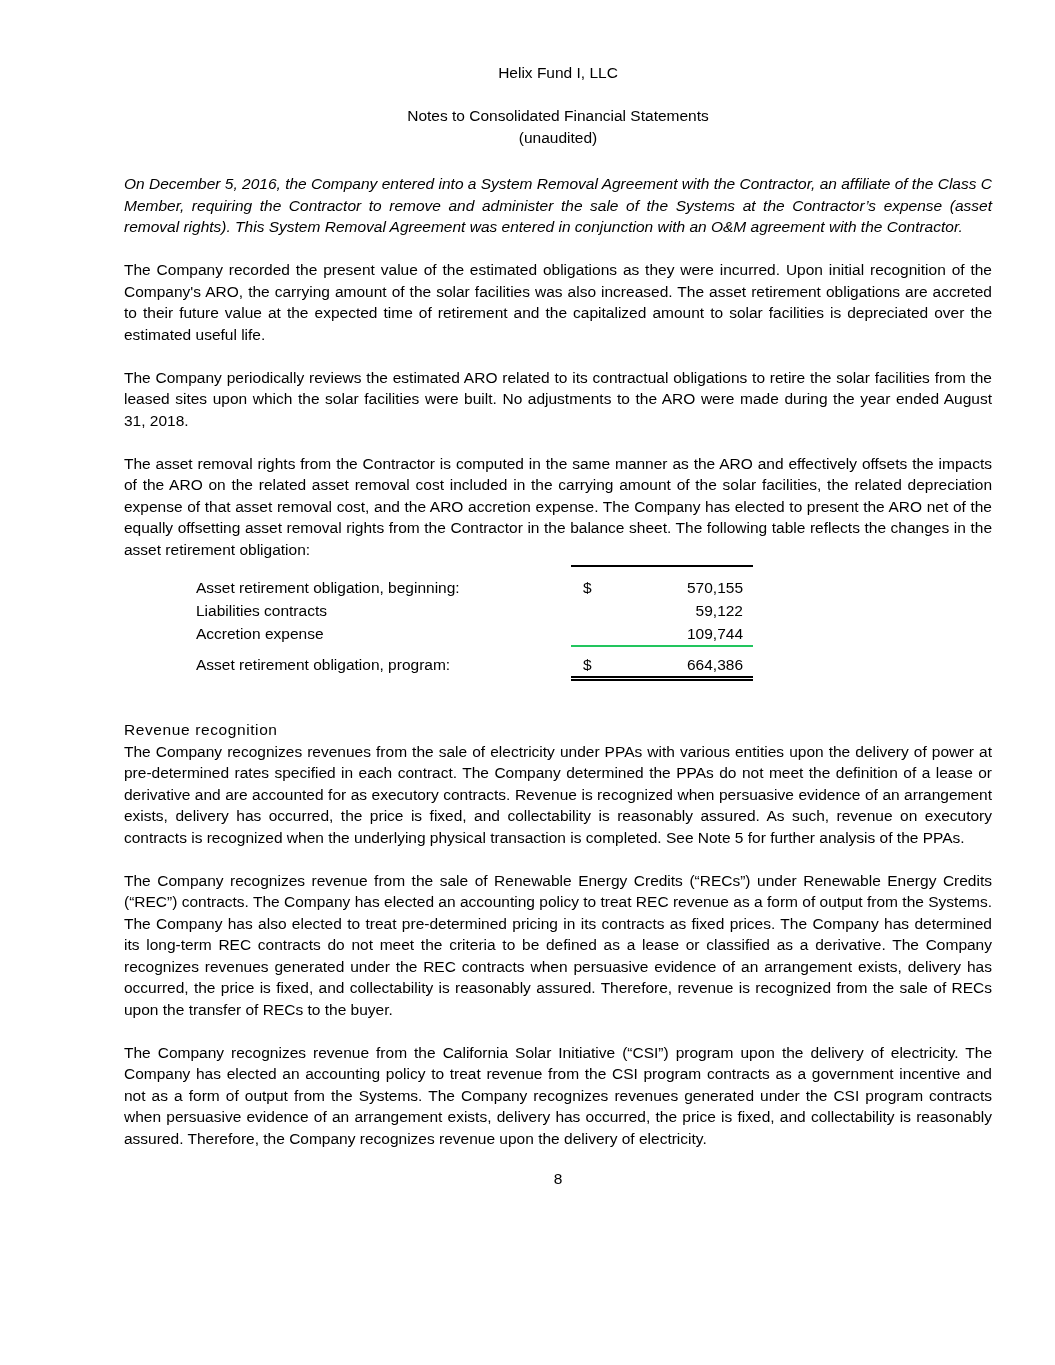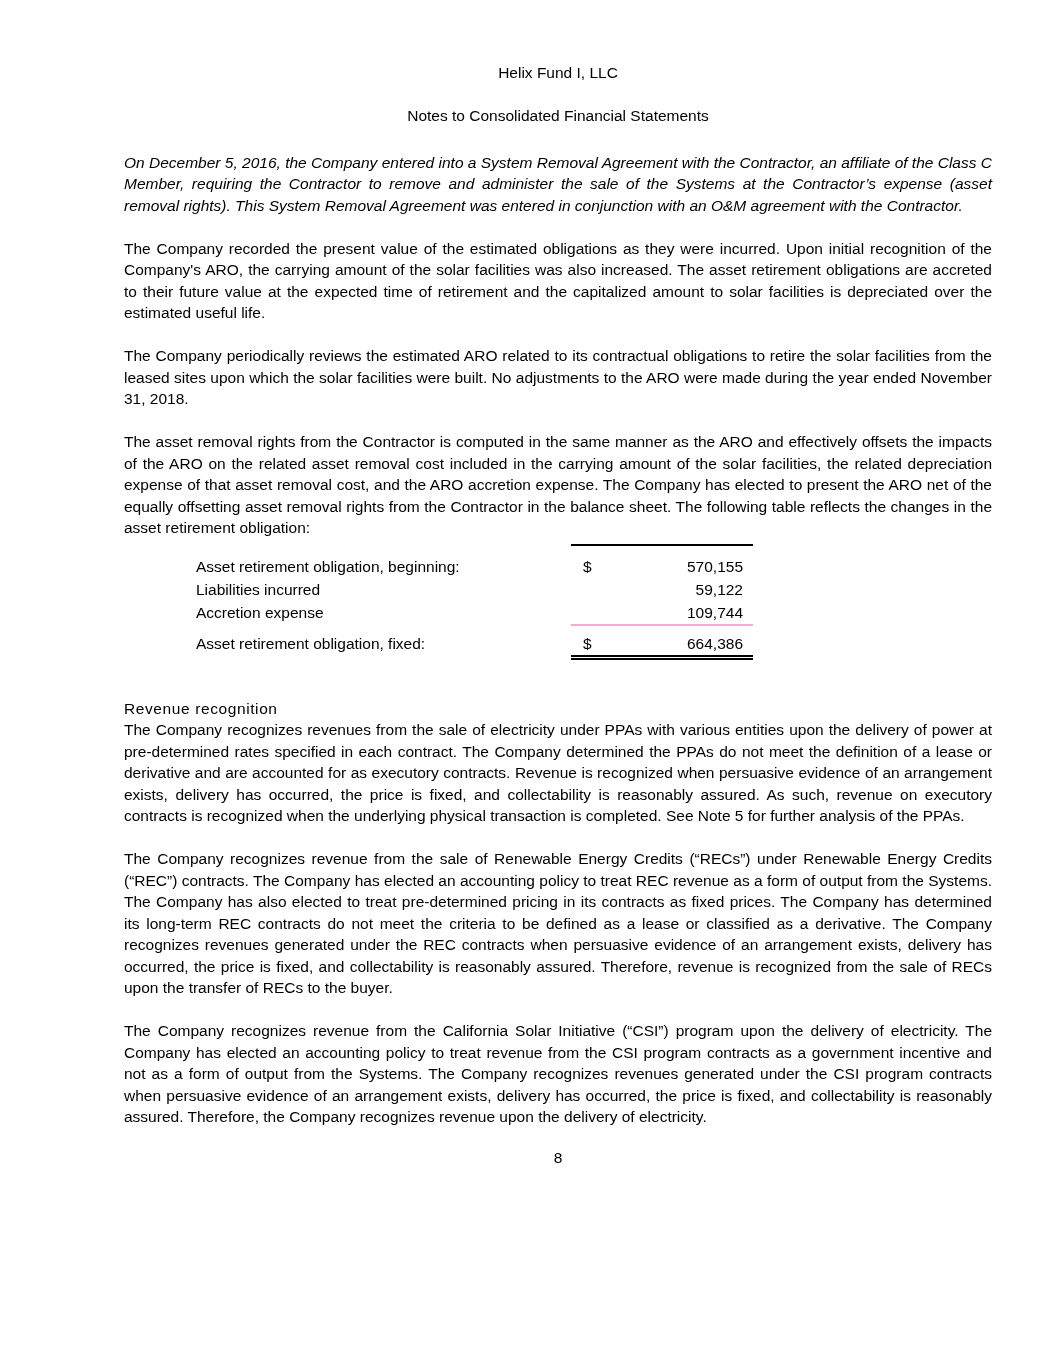--- a/index.html
+++ b/index.html
@@ -59,21 +59,21 @@
   }
   .tamt {
     flex: 0 0 182px;
     width: 182px;
     box-sizing: border-box;
     display: flex;
     justify-content: space-between;
     padding: 0 10px 0 12px;
   }
   .trow.subtotal .tamt {
-    border-bottom: 2px solid #f9a8d4;
+    border-bottom: 2px solid #22c55e;
   }
   .trow.total {
     margin-top: 6px;
   }
   .trow.total .tamt {
     border-bottom: 5px double #000;
   }
   .section-heading {
     margin-top: 38px;
     letter-spacing: 0.6px;
@@ -87,59 +87,60 @@
   }
 </style>
 </head>
 <body>
 
 <div class="page">
 
   <div class="hdr">
     <div class="hdr-company">Helix Fund I, LLC</div>
     <div>Notes to Consolidated Financial Statements</div>
+    <div>(unaudited)</div>
   </div>
 
   <p class="body-par first">On December 5, 2016, the Company entered into a System Removal Agreement with the Contractor, an affiliate of the Class C Member, requiring the Contractor to remove and administer the sale of the Systems at the Contractor’s expense (asset removal rights). This System Removal Agreement was entered in conjunction with an O&amp;M agreement with the Contractor.</p>
 
   <p class="body-par">The Company recorded the present value of the estimated obligations as they were incurred. Upon initial recognition of the Company's ARO, the carrying amount of the solar facilities was also increased. The asset retirement obligations are accreted to their future value at the expected time of retirement and the capitalized amount to solar facilities is depreciated over the estimated useful life.</p>
 
-  <p class="body-par">The Company periodically reviews the estimated ARO related to its contractual obligations to retire the solar facilities from the leased sites upon which the solar facilities were built. No adjustments to the ARO were made during the year ended November 31, 2018.</p>
+  <p class="body-par">The Company periodically reviews the estimated ARO related to its contractual obligations to retire the solar facilities from the leased sites upon which the solar facilities were built. No adjustments to the ARO were made during the year ended August 31, 2018.</p>
 
   <p class="body-par">The asset removal rights from the Contractor is computed in the same manner as the ARO and effectively offsets the impacts of the ARO on the related asset removal cost included in the carrying amount of the solar facilities, the related depreciation expense of that asset removal cost, and the ARO accretion expense. The Company has elected to present the ARO net of the equally offsetting asset removal rights from the Contractor in the balance sheet. The following table reflects the changes in the asset retirement obligation:</p>
 
   <div class="aro-table">
     <div class="aro-rule-top"></div>
 
     <div class="trow">
       <span class="tlabel">Asset retirement obligation, beginning:</span>
       <span class="tamt">
         <span>$</span>
         <span>570,155</span>
       </span>
     </div>
 
     <div class="trow">
-      <span class="tlabel">Liabilities incurred</span>
+      <span class="tlabel">Liabilities contracts</span>
       <span class="tamt">
         <span></span>
         <span>59,122</span>
       </span>
     </div>
 
     <div class="trow subtotal">
       <span class="tlabel">Accretion expense</span>
       <span class="tamt">
         <span></span>
         <span>109,744</span>
       </span>
     </div>
 
     <div class="trow total">
-      <span class="tlabel">Asset retirement obligation, fixed:</span>
+      <span class="tlabel">Asset retirement obligation, program:</span>
       <span class="tamt">
         <span>$</span>
         <span>664,386</span>
       </span>
     </div>
   </div>
 
   <div class="section-heading">Revenue recognition</div>
 
   <p class="body-par after-heading">The Company recognizes revenues from the sale of electricity under PPAs with various entities upon the delivery of power at pre-determined rates specified in each contract.  The Company determined the PPAs do not meet the definition of a lease or derivative and are accounted for as executory contracts. Revenue is recognized when persuasive evidence of an arrangement exists, delivery has occurred, the price is fixed, and collectability is reasonably assured.  As such, revenue on executory contracts is recognized when the underlying physical transaction is completed. See Note 5 for further analysis of the PPAs.</p>

